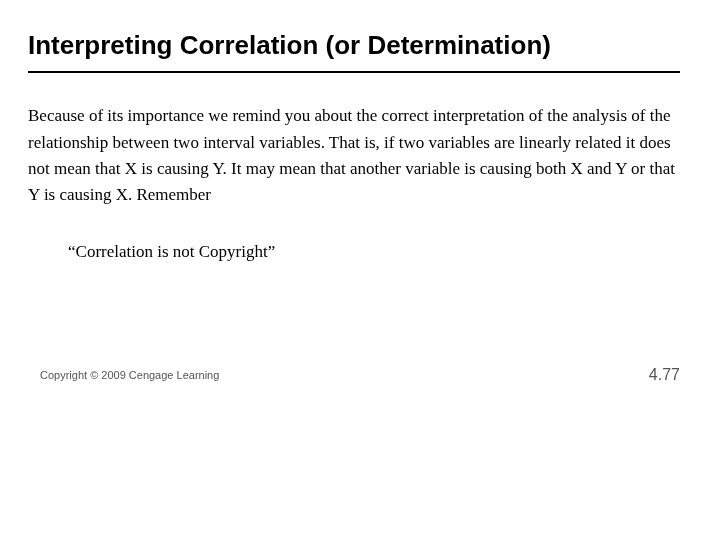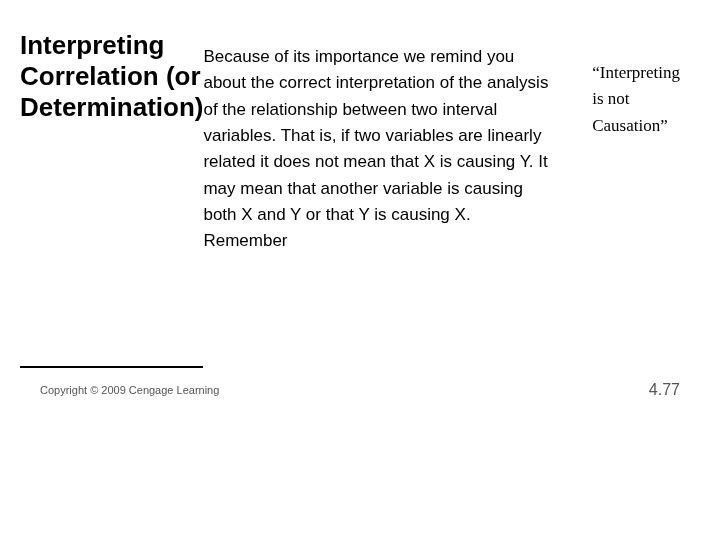--- a/index.html
+++ b/index.html
@@ -13,23 +13,23 @@
       height: 540px;
       background-color: #ffffff;
       font-family: "Times New Roman", Times, serif;
       position: relative;
       overflow: hidden;
     }
 
     .slide-container {
       width: 720px;
       height: 404px;
-      padding: 30px 40px 20px 20px;
+      padding: 30px 40px 20px 28px;
       display: flex;
-      flex-direction: row;
+      flex-direction: column;
       position: relative;
     }
 
     .title-section {
       margin-bottom: 16px;
       padding-bottom: 10px;
       border-bottom: 2px solid #000000;
     }
 
     .slide-title {
@@ -38,35 +38,35 @@
       color: #000000;
       font-family: Arial, Helvetica, sans-serif;
       line-height: 1.2;
     }
 
     .body-text {
       font-size: 17px;
       color: #000000;
       line-height: 1.55;
       margin-top: 14px;
-      font-family: Liberation Sans, sans-serif;
+      font-family: Liberation Serif, serif;
     }
 
     .quote-text {
       font-size: 17px;
       color: #000000;
       line-height: 1.55;
       margin-top: 30px;
       margin-left: 40px;
       font-family: "Times New Roman", Times, serif;
     }
 
     .footer {
       position: absolute;
-      bottom: 5px;
+      bottom: 20px;
       left: 40px;
       right: 40px;
       display: flex;
       justify-content: space-between;
       align-items: center;
     }
 
     .footer-copyright {
       font-size: 11px;
       color: #555555;
@@ -83,20 +83,20 @@
 <body>
 
 <div class="slide-container">
 
   <div class="title-section">
     <h1 class="slide-title">Interpreting Correlation (or Determination)</h1>
   </div>
 
   <p class="body-text">Because of its importance we remind you about the correct interpretation of the analysis of the relationship between two interval variables. That is, if two variables are linearly related it does not mean that X  is causing Y. It may mean that another variable is causing both X and Y or that Y is causing X. Remember</p>
 
-  <p class="quote-text">“Interpreting is not Causation”</p>
+  <p class="quote-text">“Correlation is not Copyright”</p>
 
   <div class="footer">
     <span class="footer-copyright">Copyright © 2009 Cengage Learning</span>
     <span class="footer-page">4.77</span>
   </div>
 
 </div>
 
 </body></html>

